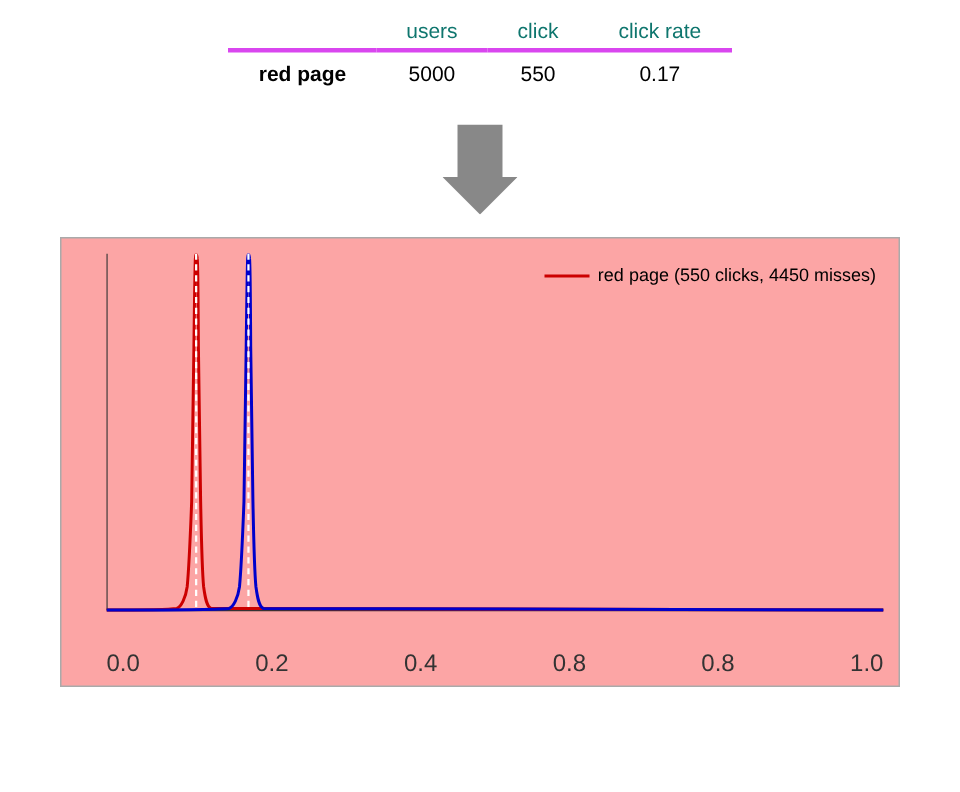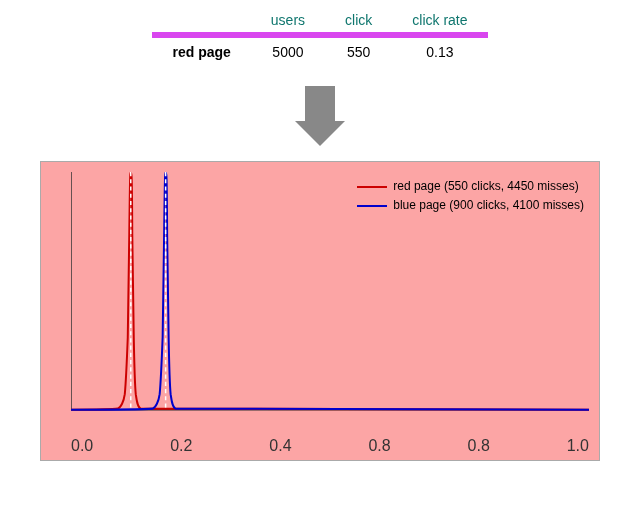--- a/index.html
+++ b/index.html
@@ -27,21 +27,21 @@
     table th {
       font-weight: normal;
       color: #0f766e;
       padding: 4px 20px;
       text-align: center;
     }
 
     table td {
       padding: 6px 20px;
       text-align: center;
-      border-top: 6px solid #d946ef;
+      border-top: 3px solid #d946ef;
     }
 
     table td:first-child {
       font-weight: bold;
       text-align: right;
     }
 
     
     .arrow-section {
       display: flex;
@@ -120,43 +120,39 @@
         <th>users</th>
         <th>click</th>
         <th>click rate</th>
       </tr>
     </thead>
     <tbody>
       <tr>
         <td>red page</td>
         <td>5000</td>
         <td>550</td>
-        <td>0.13</td>
+        <td>0.17</td>
       </tr>
     </tbody>
   </table>
 </div>
 
 <div class="arrow-section">
   <svg width="50" height="60" viewBox="0 0 50 60">
     <polygon points="10,0 40,0 40,35 50,35 25,60 0,35 10,35" fill="#888"></polygon>
   </svg>
 </div>
 
 <div class="chart-section">
   <div class="chart-container">
 
     <div class="chart-legend">
       <div class="legend-item">
         <div class="legend-line" style="background:#cc0000;"></div>
         <span>red page (550 clicks, 4450 misses)</span>
-      </div>
-      <div class="legend-item">
-        <div class="legend-line" style="background:#0000cc;"></div>
-        <span>blue page (900 clicks, 4100 misses)</span>
       </div>
     </div>
 
     <div class="chart-inner">
       <svg class="chart-svg" viewBox="0 0 520 240" preserveAspectRatio="none">
 
         <line x1="0" y1="230" x2="520" y2="230" stroke="#333" stroke-width="1.5"></line>
 
         <line x1="0" y1="0" x2="0" y2="230" stroke="#333" stroke-width="1.5"></line>
 

